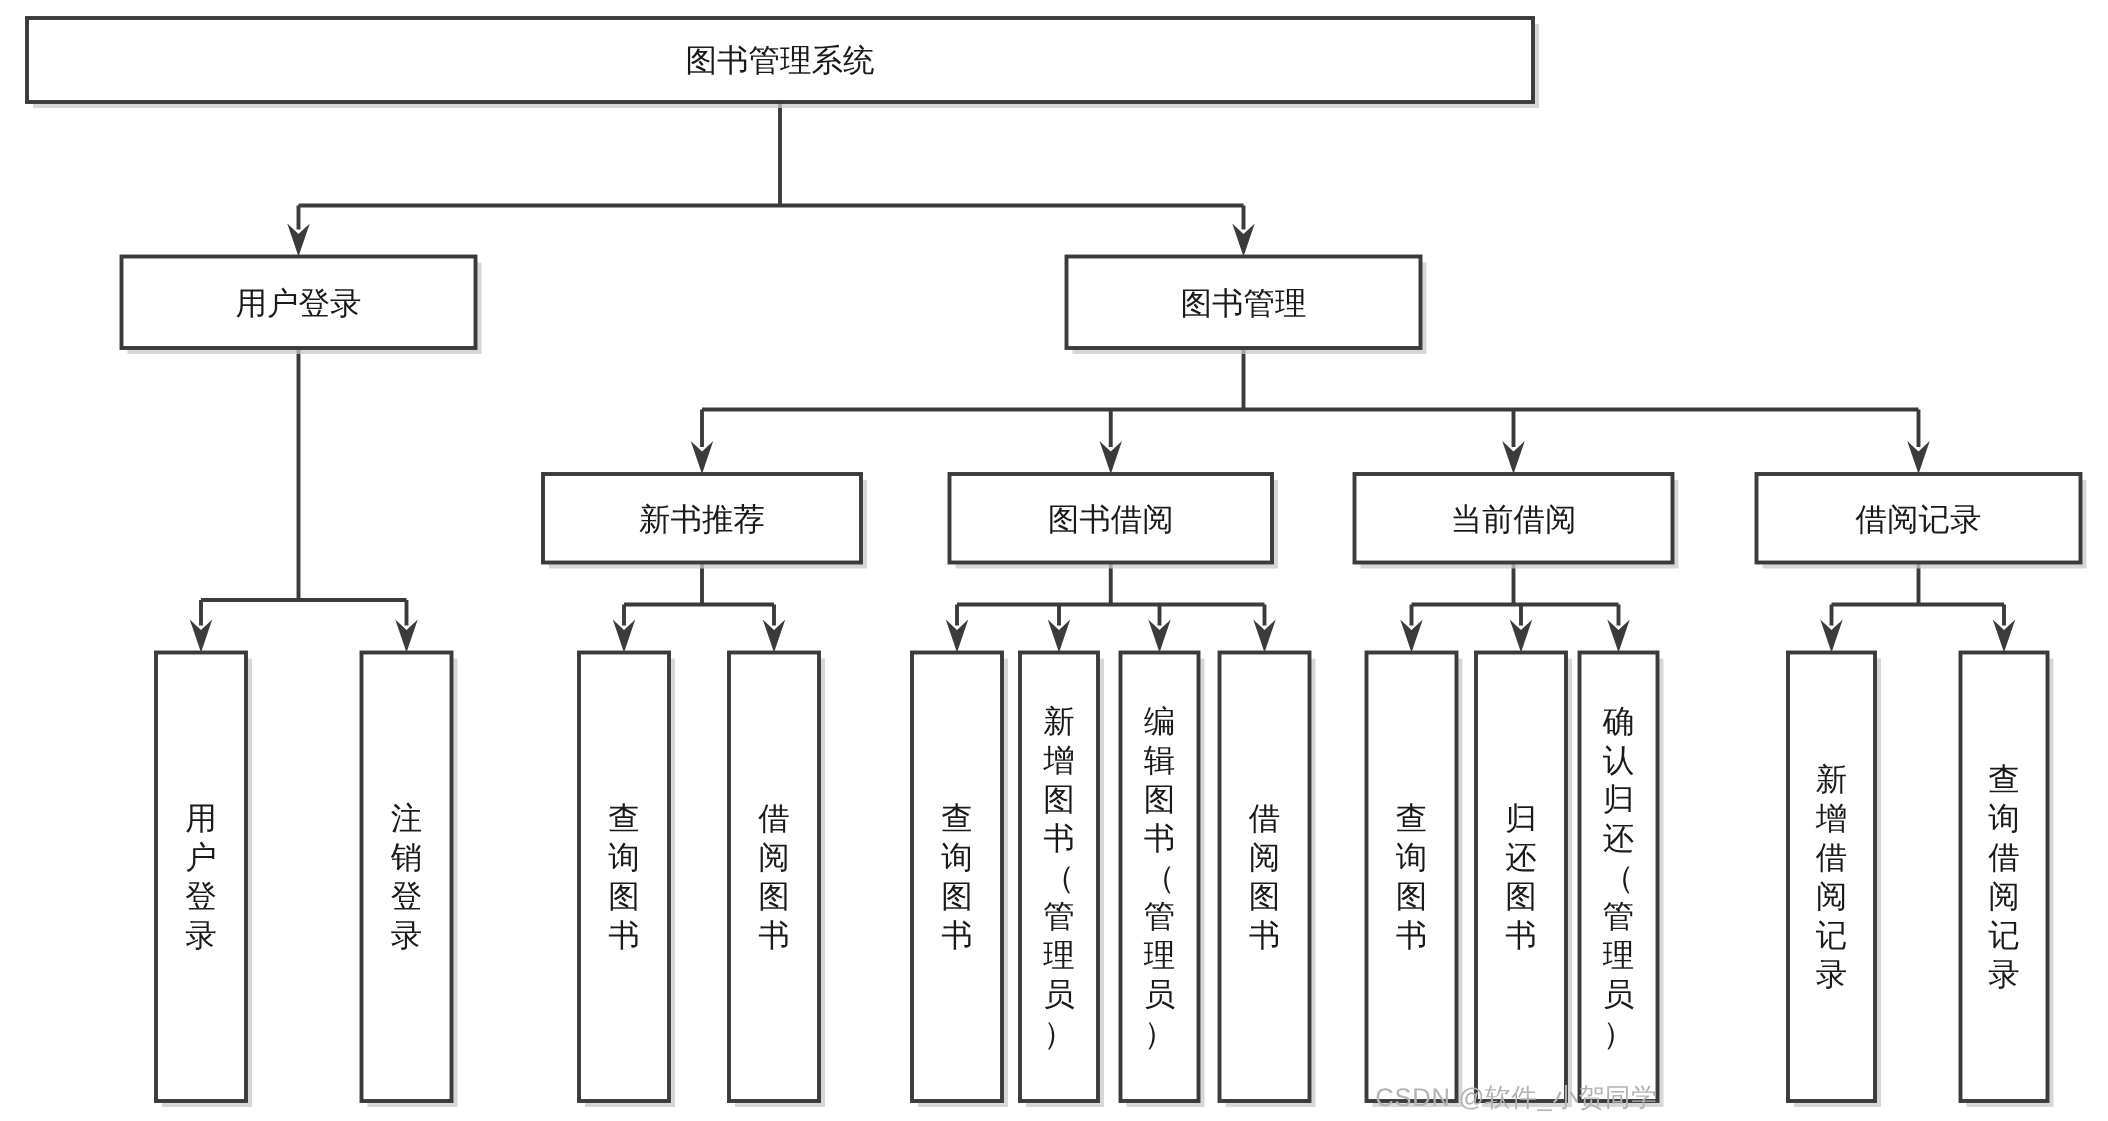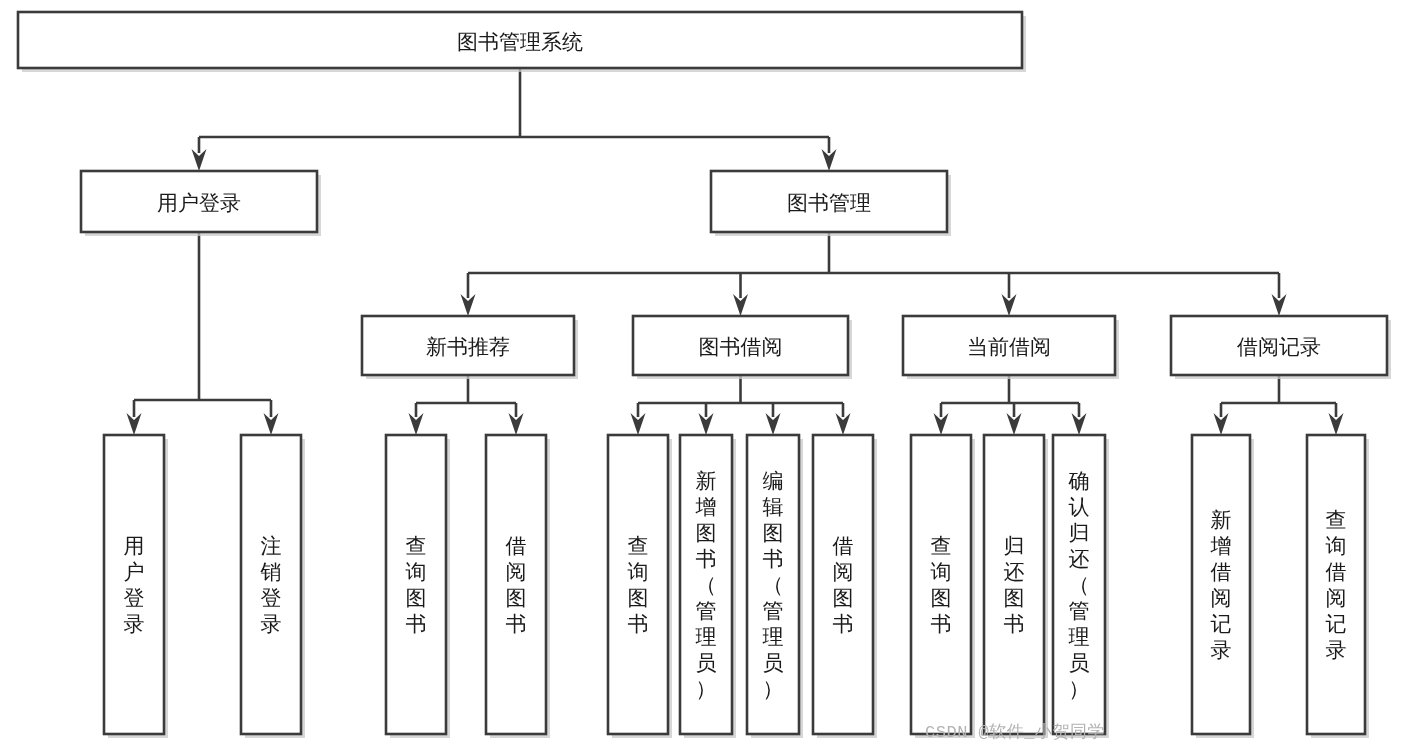--- a/index.html
+++ b/index.html
@@ -57,21 +57,21 @@
   .node-label-v {
     font-family: "Liberation Sans", "DejaVu Sans", sans-serif;
     font-size: 21px;
     fill: #1a1a1a;
     text-anchor: middle;
   }
   .watermark-text {
     position: absolute;
     right: 12px;
     bottom: 4px;
-    font-family: Liberation Mono, monospace;
+    font-family: Liberation Sans, sans-serif;
     font-size: 17px;
     color: #b3b3b3;
     white-space: nowrap;
     letter-spacing: 0.5px;
     user-select: none;
     text-align: right;
   }
 </style>
 </head>
 <body>

